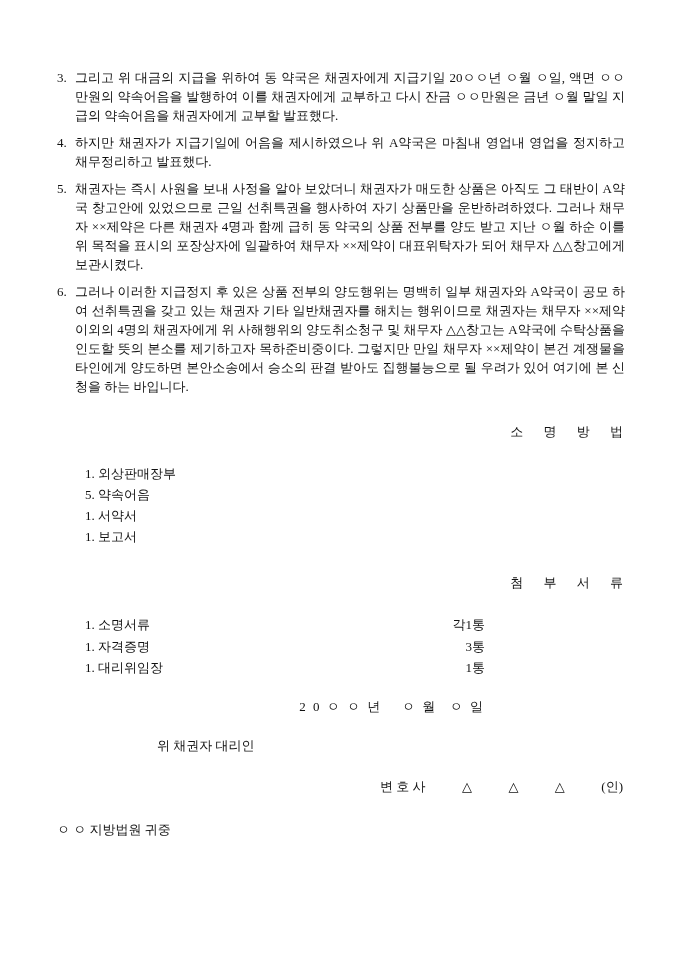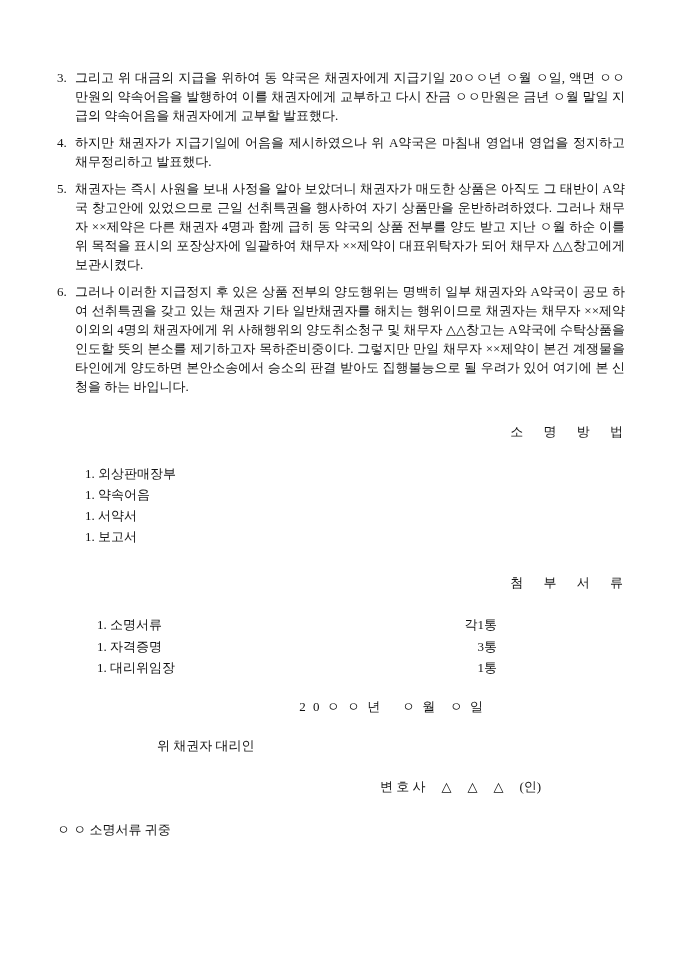--- a/index.html
+++ b/index.html
@@ -40,21 +40,21 @@
     white-space: pre-wrap;
   }
   .proof-list {
     margin-left: 28px;
     line-height: 21px;
   }
   .proof-list .proof-item {
     white-space: pre-wrap;
   }
   .attach-list {
-    margin-left: 40px;
+    margin-left: 28px;
     width: 400px;
     line-height: 21.5px;
   }
   .attach-row {
     display: flex;
     justify-content: space-between;
   }
   .date-line {
     margin-top: 18px;
     margin-left: 100px;
@@ -63,21 +63,21 @@
     word-spacing: 4px;
   }
   .rep-line {
     margin-top: 20px;
     margin-left: 100px;
     text-align: left;
     white-space: pre-wrap;
   }
   .sig-row {
     display: flex;
-    justify-content: flex-start;
+    justify-content: space-between;
     width: 243px;
     margin-left: 323px;
     margin-top: 22px;
     white-space: pre-wrap;
     gap: 16px;
   }
   .court-line {
     margin-top: 24px;
     white-space: pre-wrap;
   }
@@ -104,21 +104,21 @@
 
   <div class="numbered-item">
     <span class="num">6.</span>
     <div class="txt">그러나 이러한 지급정지 후 있은 상품 전부의 양도행위는 명백히 일부 채권자와 A약국이 공모 하여 선취특권을 갖고 있는 채권자 기타 일반채권자를 해치는 행위이므로 채권자는 채무자 ××제약 이외의 4명의 채권자에게 위 사해행위의 양도취소청구 및 채무자 △△창고는 A약국에 수탁상품을 인도할 뜻의 본소를 제기하고자 목하준비중이다. 그렇지만 만일 채무자 ××제약이 본건 계쟁물을 타인에게 양도하면 본안소송에서 승소의 판결 받아도 집행불능으로 될 우려가 있어 여기에 본 신청을 하는 바입니다.</div>
   </div>
 
   <div class="section-title">소 명 방 법</div>
 
   <div class="proof-list">
     <div class="proof-item">1. 외상판매장부</div>
-    <div class="proof-item">1. 약속어음</div>
+    <div class="proof-item">5. 약속어음</div>
     <div class="proof-item">1. 서약서</div>
     <div class="proof-item">1. 보고서</div>
   </div>
 
   <div class="section-title">첨 부 서 류</div>
 
   <div class="attach-list">
     <div class="attach-row">
       <span>1. 소명서류</span>
       <span>각1통</span>
@@ -138,15 +138,15 @@
   <div class="rep-line">위 채권자 대리인</div>
 
   <div class="sig-row">
     <span>변 호 사</span>
     <span>△</span>
     <span>△</span>
     <span>△</span>
     <span>(인)</span>
   </div>
 
-  <div class="court-line">ㅇ ㅇ 소명서류 귀중</div>
+  <div class="court-line">ㅇ ㅇ 지방법원 귀중</div>
 
 </div>
 
 </body></html>

